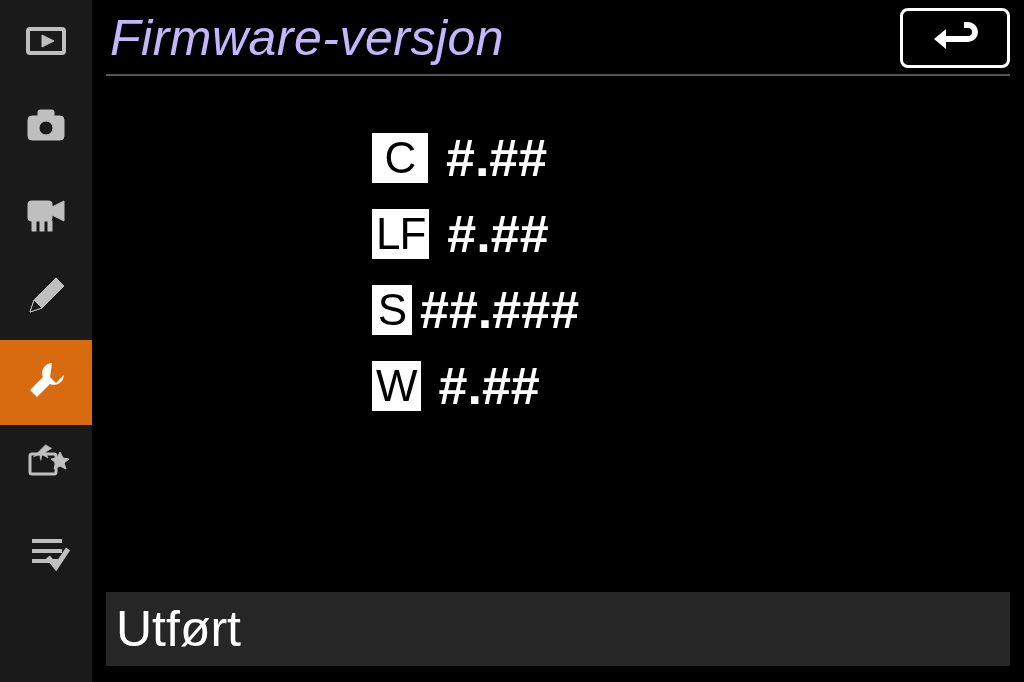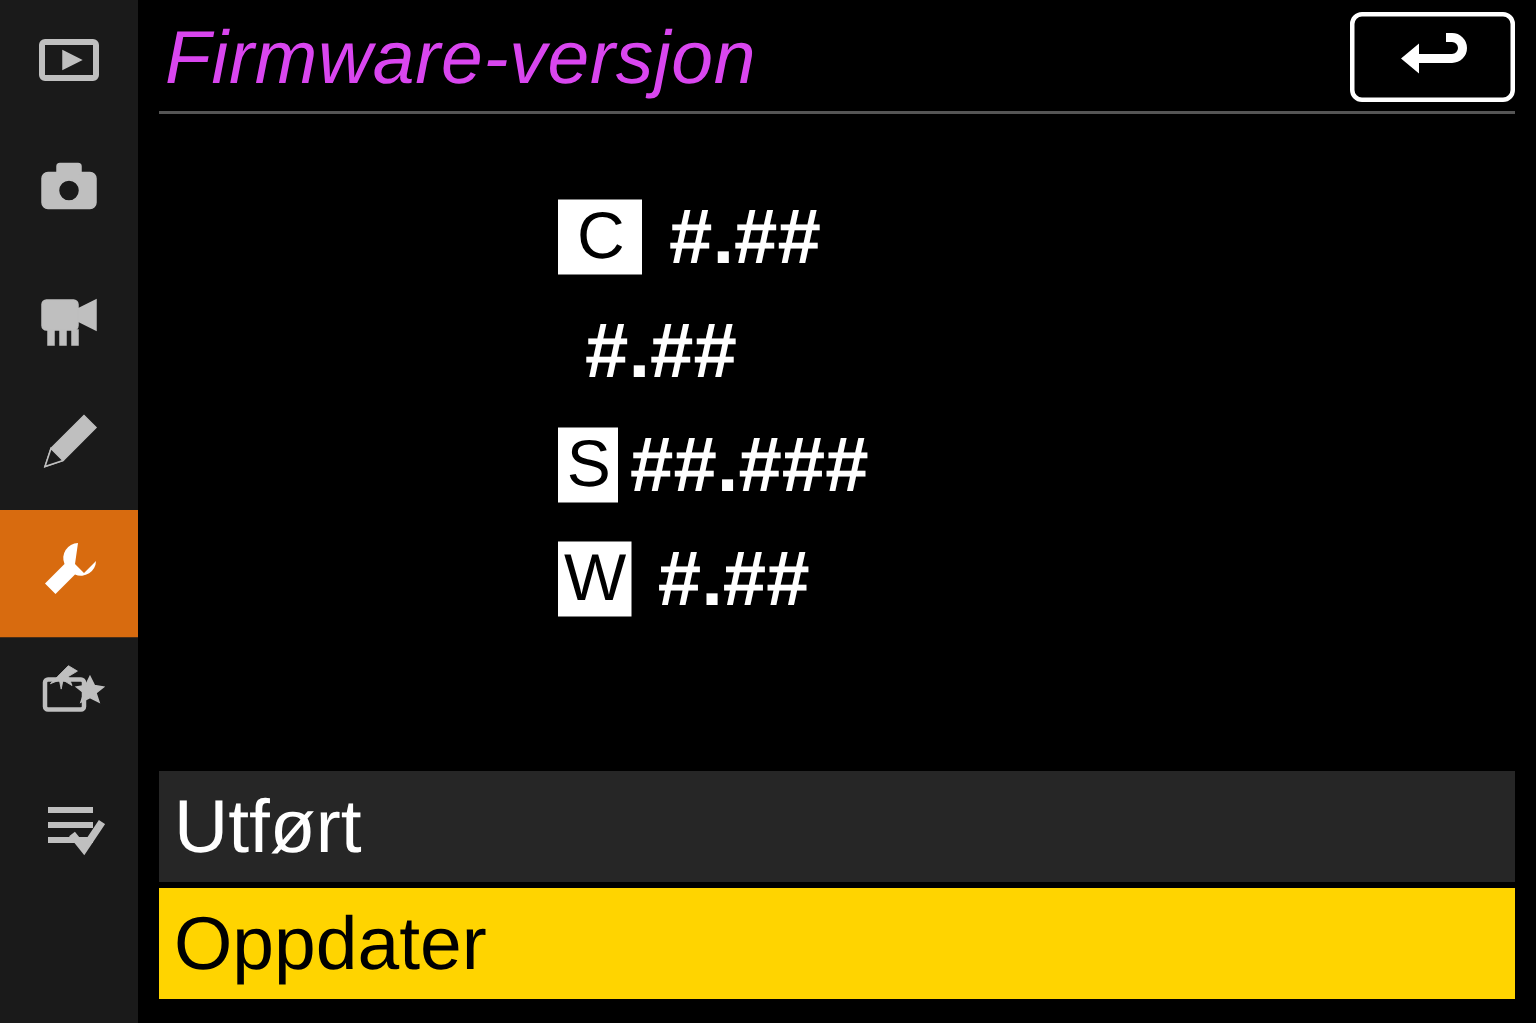--- a/index.html
+++ b/index.html
@@ -57,21 +57,21 @@
     .header {
       display: flex;
       align-items: center;
       justify-content: space-between;
       padding: 8px 12px 6px 18px;
     }
     .title {
       font-size: 50px;
       font-weight: 400;
       letter-spacing: 0.5px;
-      color: #d946ef;
+      color: #c4b5fd;
       font-style: italic;
     }
     .back-btn {
       border: 3px solid #fff;
       border-radius: 8px;
       width: 110px;
       height: 60px;
       display: flex;
       align-items: center;
       justify-content: center;
@@ -228,31 +228,31 @@
     </div>
     <div class="divider"></div>
 
     <div class="versions">
       <div class="versions-inner">
         <div class="ver-row">
           <span class="ver-badge">C</span>
           <span class="ver-value">#.##</span>
         </div>
         <div class="ver-row">
+          <span class="ver-badge">LF</span>
           <span class="ver-value">#.##</span>
         </div>
         <div class="ver-row">
           <span class="ver-badge narrow">S</span>
           <span class="ver-value" style="margin-left:8px">##.###</span>
         </div>
         <div class="ver-row">
           <span class="ver-badge narrow">W</span>
           <span class="ver-value">#.##</span>
         </div>
       </div>
     </div>
 
     <div class="options">
       <div class="option">Utført</div>
-      <div class="option selected">Oppdater</div>
     </div>
   </div>
 </div>
 
 </body></html>

